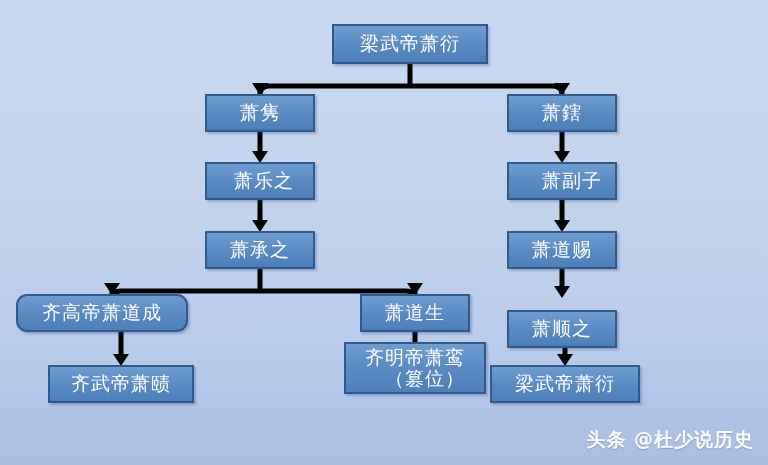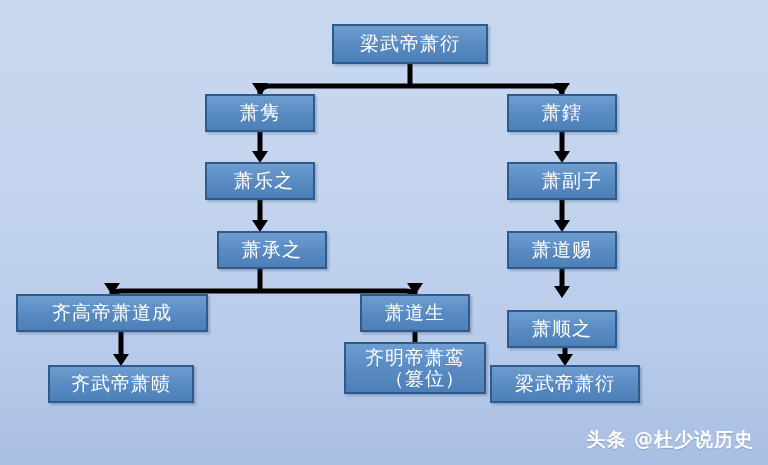--- a/index.html
+++ b/index.html
@@ -86,22 +86,22 @@
       <polygon points="104,283 120,283 112,295" fill="#000000"></polygon>
       <path d="M 260 291 L 406 291 Q 415 291 415 300 L 415 284" fill="none" stroke="#000000" stroke-width="5" stroke-linecap="butt"></path>
       <polygon points="407,283 423,283 415,295" fill="#000000"></polygon>
     </svg>
   <div class="watermark">头条 @杜少说历史</div>
 <div class="node" style="left: 332px; top: 24px; width: 156px; height: 40px;">梁武帝萧衍</div>
     <div class="node" style="left: 205px; top: 94px; width: 110px; height: 38px;">萧隽</div>
     <div class="node" style="left: 507px; top: 94px; width: 110px; height: 38px;">萧鎋</div>
     <div class="node" style="left: 205px; top: 162px; width: 110px; height: 38px; padding-left: 8px;">萧乐之</div>
     <div class="node" style="left: 507px; top: 162px; width: 110px; height: 38px; padding-left: 20px;">萧副子</div>
-    <div class="node" style="left: 205px; top: 231px; width: 110px; height: 38px; margin-left: 12px;">萧承之</div>
+    <div class="node" style="left: 205px; top: 231px; width: 110px; height: 38px;">萧承之</div>
     <div class="node" style="left: 507px; top: 231px; width: 110px; height: 38px;">萧道赐</div>
-    <div class="node" style="left: 16px; top: 294px; width: 192px; height: 38px;">齐高帝萧道成</div>
+    <div class="node" style="left: 16px; top: 294px; width: 172px; height: 38px; border-radius: 11px;">齐高帝萧道成</div>
     <div class="node" style="left: 360px; top: 294px; width: 110px; height: 38px; font-family: Liberation Serif, serif;">萧道生</div>
     <div class="node" style="left: 507px; top: 297px; width: 110px; height: 38px; margin-top: 13px;">萧顺之</div>
     <div class="node" style="left: 48px; top: 365px; width: 146px; height: 38px;">齐武帝萧赜</div>
     <div class="node" style="left: 344px; top: 342px; width: 142px; height: 52px; text-align: right;">齐明帝萧鸾
 （篡位）</div>
     <div class="node" style="left: 490px; top: 365px; width: 150px; height: 38px;">梁武帝萧衍</div>
   </div>
 
 </body></html>

